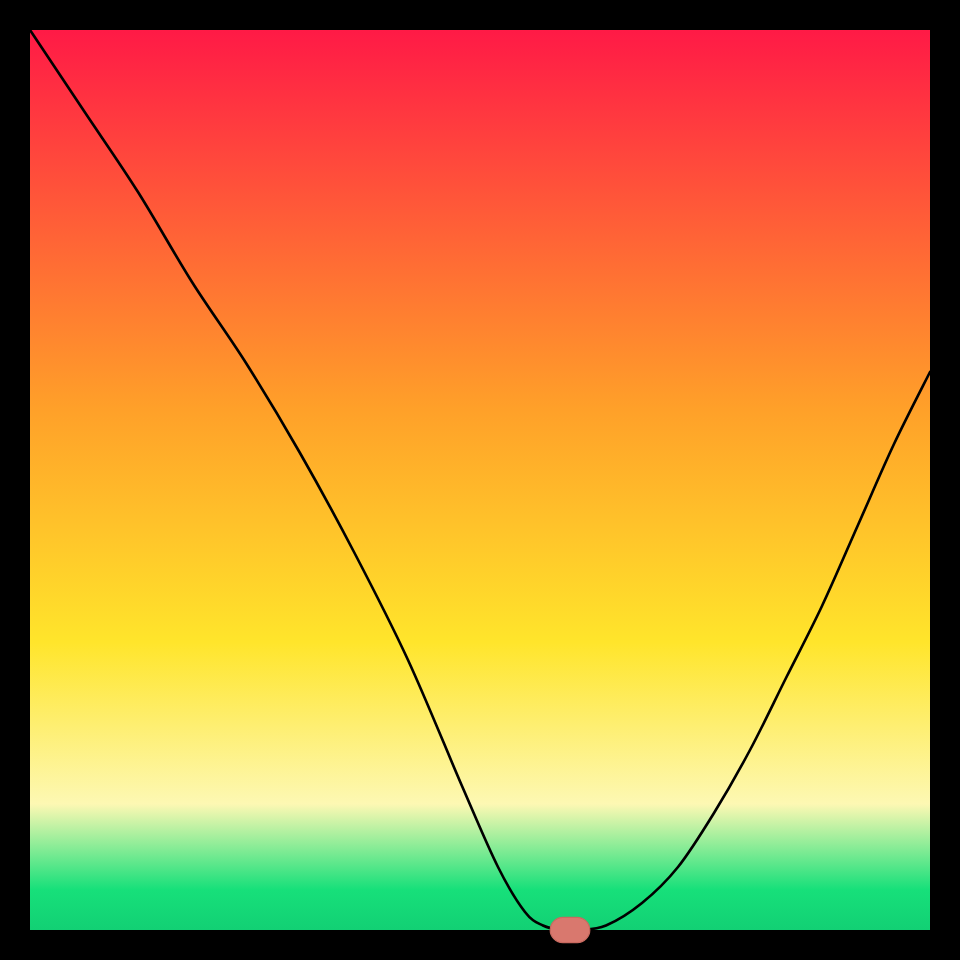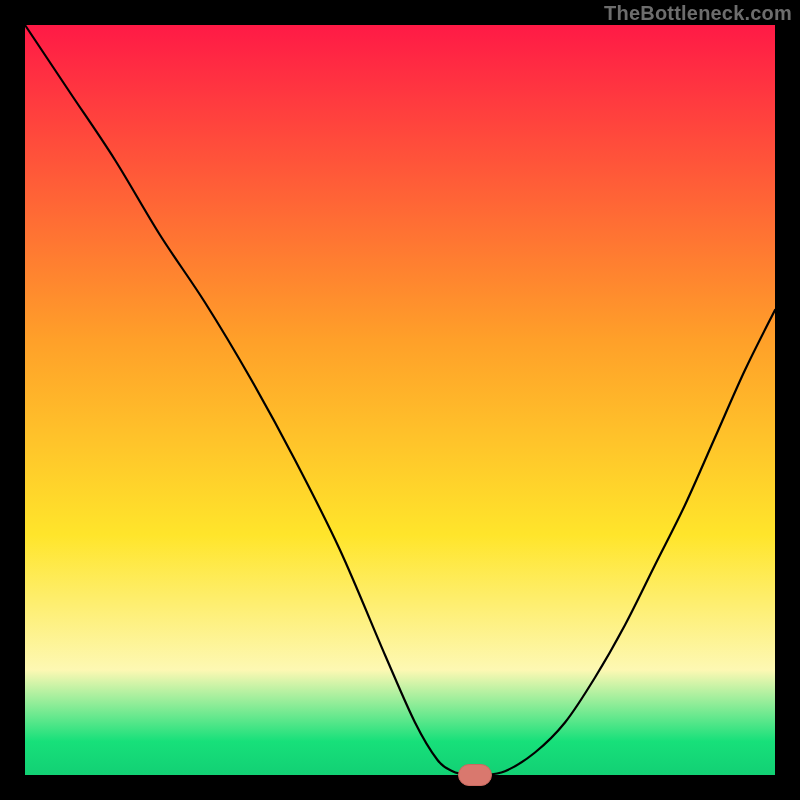--- a/index.html
+++ b/index.html
@@ -32,21 +32,20 @@
     top: 0;
     width: 800px;
     height: 800px;
     display: block;
   }
 </style>
 </head>
 <body>
 
 <div class="stage">
-  <div class="watermark">TheBottleneck.com</div>
 
   <svg class="plot" viewBox="0 0 800 800">
     <defs>
       <linearGradient id="bg-grad" x1="0" y1="0" x2="0" y2="1">
           <stop offset="0.00%" stop-color="#ff1a46"></stop>
           <stop offset="42.00%" stop-color="#ffa029"></stop>
           <stop offset="68.00%" stop-color="#ffe52b"></stop>
           <stop offset="86.00%" stop-color="#fdf8b3"></stop>
           <stop offset="95.50%" stop-color="#17e07a"></stop>
           <stop offset="100.00%" stop-color="#12d074"></stop>

